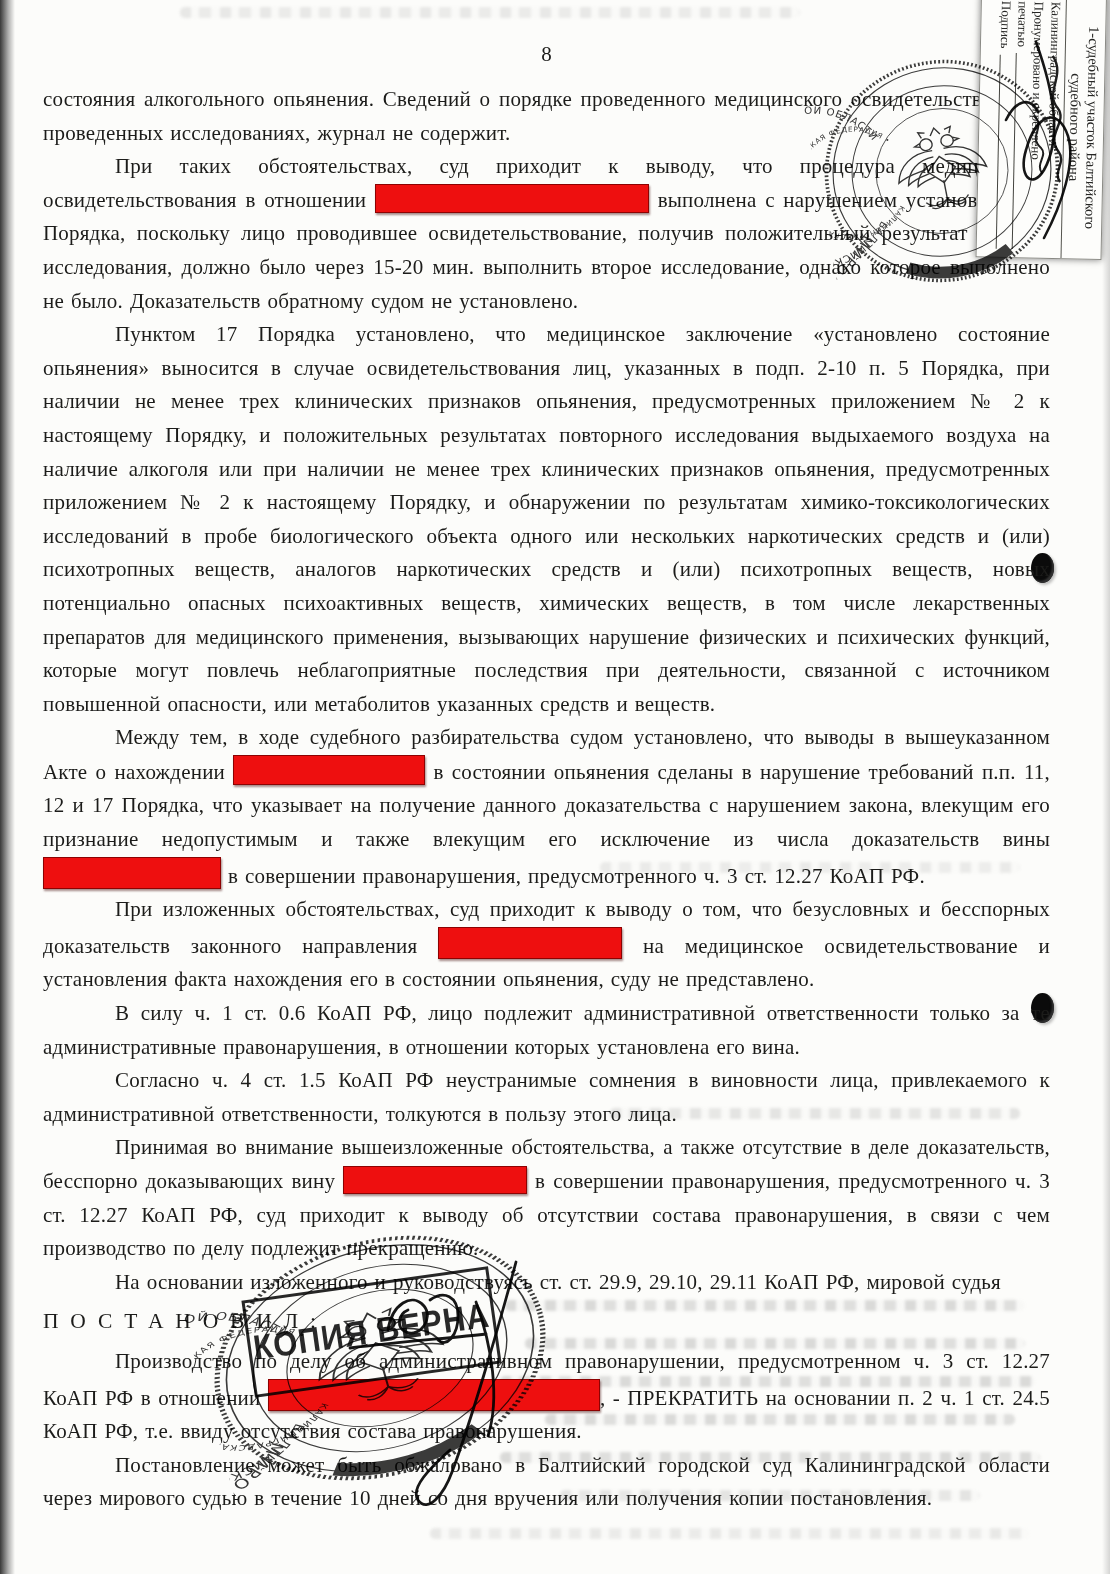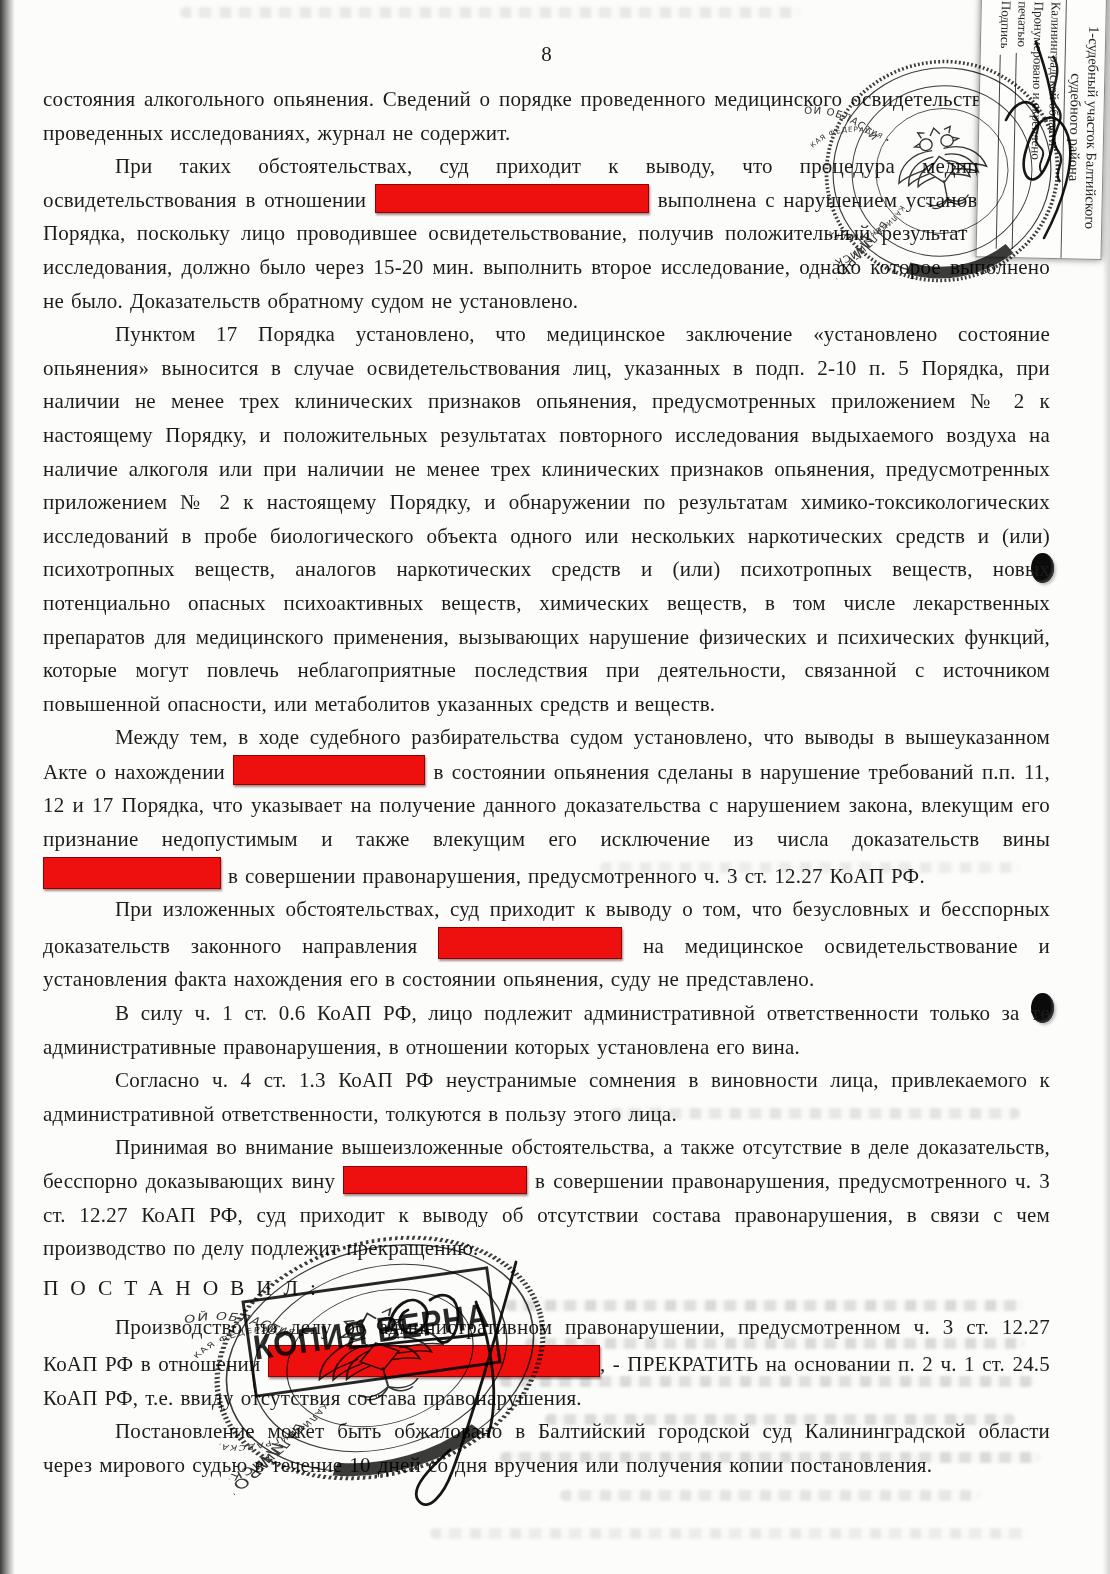--- a/index.html
+++ b/index.html
@@ -71,22 +71,23 @@
 
 <div class="flow">
   <p class="pageno">8</p>
   <div id="paras-main">
       <p class="para">состояния алкогольного опьянения. Сведений о порядке проведенного медицинского освидетельствования, проведенных исследованиях, журнал не содержит.</p>
       <p class="para indent">При таких обстоятельствах, суд приходит к выводу, что процедура медицинского освидетельствования в отношении <span class="redaction" style="width: 272px; height: 27px; background: rgb(238, 15, 15);"></span> выполнена с нарушением установленного Порядка, поскольку лицо проводившее освидетельствование, получив положительный результат первого исследования, должно было через 15-20 мин. выполнить второе исследование, однако которое выполнено не было. Доказательств обратному судом не установлено.</p>
       <p class="para indent">Пунктом 17 Порядка установлено, что медицинское заключение «установлено состояние опьянения» выносится в случае освидетельствования лиц, указанных в подп. 2-10 п. 5 Порядка, при наличии не менее трех клинических признаков опьянения, предусмотренных приложением № 2 к настоящему Порядку, и положительных результатах повторного исследования выдыхаемого воздуха на наличие алкоголя или при наличии не менее трех клинических признаков опьянения, предусмотренных приложением № 2 к настоящему Порядку, и обнаружении по результатам химико-токсикологических исследований в пробе биологического объекта одного или нескольких наркотических средств и (или) психотропных веществ, аналогов наркотических средств и (или) психотропных веществ, новых потенциально опасных психоактивных веществ, химических веществ, в том числе лекарственных препаратов для медицинского применения, вызывающих нарушение физических и психических функций, которые могут повлечь неблагоприятные последствия при деятельности, связанной с источником повышенной опасности, или метаболитов указанных средств и веществ.</p>
       <p class="para indent">Между тем, в ходе судебного разбирательства судом установлено, что выводы в вышеуказанном Акте о нахождении <span class="redaction" style="width: 190px; height: 28px; background: rgb(238, 15, 15);"></span> в состоянии опьянения сделаны в нарушение требований п.п. 11, 12 и 17 Порядка, что указывает на получение данного доказательства с нарушением закона, влекущим его признание недопустимым и также влекущим его исключение из числа доказательств вины <span class="redaction" style="width: 176px; height: 30px; background: rgb(238, 15, 15);"></span> в совершении правонарушения, предусмотренного ч. 3 ст. 12.27 КоАП РФ.</p>
       <p class="para indent">При изложенных обстоятельствах, суд приходит к выводу о том, что безусловных и бесспорных доказательств законного направления <span class="redaction" style="width: 182px; height: 30px; background: rgb(238, 15, 15);"></span> на медицинское освидетельствование и установления факта нахождения его в состоянии опьянения, суду не представлено.</p>
       <p class="para indent">В силу ч. 1 ст. 0.6 КоАП РФ, лицо подлежит административной ответственности только за те административные правонарушения, в отношении которых установлена его вина.</p>
-      <p class="para indent">Согласно ч. 4 ст. 1.3 КоАП РФ неустранимые сомнения в виновности лица, привлекаемого к административной ответственности, толкуются в пользу этого лица.</p>
+      <p class="para indent">Согласно ч. 4 ст. 1.5 КоАП РФ неустранимые сомнения в виновности лица, привлекаемого к административной ответственности, толкуются в пользу этого лица.</p>
       <p class="para indent">Принимая во внимание вышеизложенные обстоятельства, а также отсутствие в деле доказательств, бесспорно доказывающих вину <span class="redaction" style="width: 182px; height: 26px; background: rgb(238, 15, 15);"></span> в совершении правонарушения, предусмотренного ч. 3 ст. 12.27 КоАП РФ, суд приходит к выводу об отсутствии состава правонарушения, в связи с чем производство по делу подлежит прекращению.</p>
+      <p class="para indent">На основании изложенного и руководствуясь ст. ст. 29.9, 29.10, 29.11 КоАП РФ, мировой судья</p>
     </div>
   <p class="ruling-heading">ПОСТАНОВИЛ:</p>
   <div id="paras-ruling">
       <p class="para indent">Производство по делу об административном правонарушении, предусмотренном ч. 3 ст. 12.27 КоАП РФ в отношении <span class="redaction" style="width: 330px; height: 30px; background: rgb(238, 15, 15);"></span>, - ПРЕКРАТИТЬ на основании п. 2 ч. 1 ст. 24.5 КоАП РФ, т.е. ввиду отсутствия состава правонарушения.</p>
       <p class="para indent">Постановление может быть обжаловано в Балтийский городской суд Калининградской области через мирового судью в течение 10 дней со дня вручения или получения копии постановления.</p>
     </div>
 
 </div>
 
 <div class="strip">

